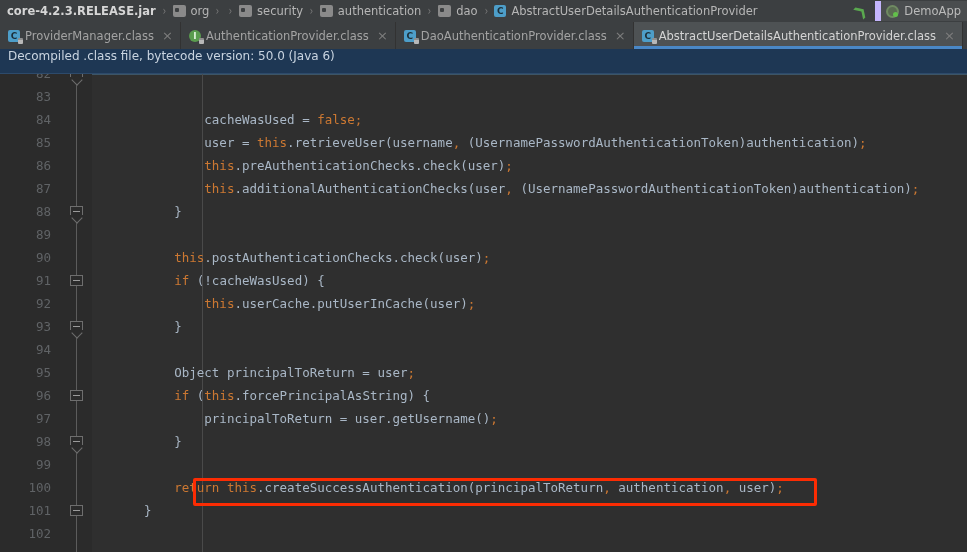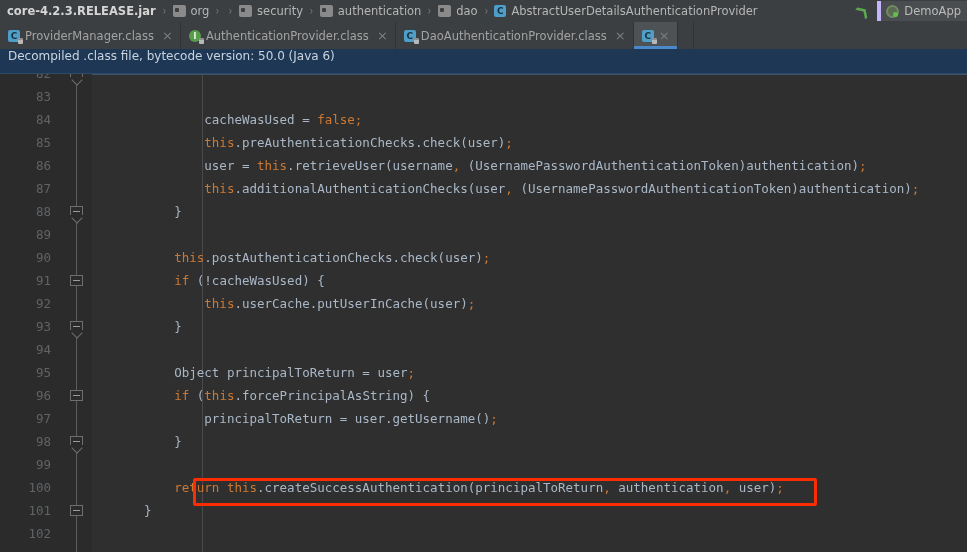--- a/index.html
+++ b/index.html
@@ -100,21 +100,21 @@
     transform: rotate(-45deg);
     display: inline-block;
     font-weight: bold;
   }
   #runconfig {
     display: flex;
     align-items: center;
     height: 20px;
     padding: 0 6px 0 5px;
     background: #4a4d4f;
-    border-left: 4px solid #c4b5fd;
+    border-left: 6px solid #c4b5fd;
     color: #bbbbbb;
     font-size: 11.5px;
   }
   .ic-spring {
     width: 13px; height: 13px;
     border-radius: 50%;
     background: #5a6b52;
     border: 2px solid #6f8a62;
     margin-right: 5px;
     position: relative;
@@ -345,20 +345,21 @@
       <span class="tab-label">AuthenticationProvider.class</span>
       <span class="tab-close">×</span>
     </div>
     <div class="tab">
       <span class="ic ic-class" style="position: relative;">C<span class="ic-lock"></span></span>
       <span class="tab-label">DaoAuthenticationProvider.class</span>
       <span class="tab-close">×</span>
     </div>
     <div class="tab active">
       <span class="ic ic-class" style="position: relative;">C<span class="ic-lock"></span></span>
+      <span class="tab-label">AbstractUserDetailsAuthenticationProvider.class</span>
       <span class="tab-close">×</span>
     </div>
     <div class="tab"></div>
   </div>
 
 <div id="notice">
   <span>Decompiled .class file, bytecode version: 50.0 (Java 6)</span>
 </div>
 
 <div id="editor">
@@ -396,22 +397,22 @@
         <div class="fold-mark" style="top: 316px;"></div>
         <div class="fold-mark end" style="top: 362px;"></div>
         <div class="fold-mark" style="top: 431px;"></div>
       </div>
   </div>
   <div id="code" style="top: -12px;">
     <div class="guide" id="g1" style="top: 0px;"></div>
   <div class="line">&nbsp;</div>
       <div class="line">&nbsp;</div>
       <div class="line"><span class="pl">            cacheWasUsed = </span><span class="kw">false</span><span class="punc">;</span></div>
+      <div class="line"><span class="pl">            user = </span><span class="kw">this</span><span class="pl">.retrieveUser(username</span><span class="punc">,</span><span class="pl"> (UsernamePasswordAuthenticationToken)authentication)</span><span class="punc">;</span></div>
       <div class="line"><span class="pl">            </span><span class="kw">this</span><span class="pl">.preAuthenticationChecks.check(user)</span><span class="punc">;</span></div>
-      <div class="line"><span class="pl">            user = </span><span class="kw">this</span><span class="pl">.retrieveUser(username</span><span class="punc">,</span><span class="pl"> (UsernamePasswordAuthenticationToken)authentication)</span><span class="punc">;</span></div>
       <div class="line"><span class="pl">            </span><span class="kw">this</span><span class="pl">.additionalAuthenticationChecks(user</span><span class="punc">,</span><span class="pl"> (UsernamePasswordAuthenticationToken)authentication)</span><span class="punc">;</span></div>
       <div class="line"><span class="pl">        }</span></div>
       <div class="line">&nbsp;</div>
       <div class="line"><span class="pl">        </span><span class="kw">this</span><span class="pl">.postAuthenticationChecks.check(user)</span><span class="punc">;</span></div>
       <div class="line"><span class="pl">        </span><span class="kw">if</span><span class="pl"> (!cacheWasUsed) {</span></div>
       <div class="line"><span class="pl">            </span><span class="kw">this</span><span class="pl">.userCache.putUserInCache(user)</span><span class="punc">;</span></div>
       <div class="line"><span class="pl">        }</span></div>
       <div class="line">&nbsp;</div>
       <div class="line"><span class="pl">        Object principalToReturn = user</span><span class="punc">;</span></div>
       <div class="line"><span class="pl">        </span><span class="kw">if</span><span class="pl"> (</span><span class="kw">this</span><span class="pl">.forcePrincipalAsString) {</span></div>

